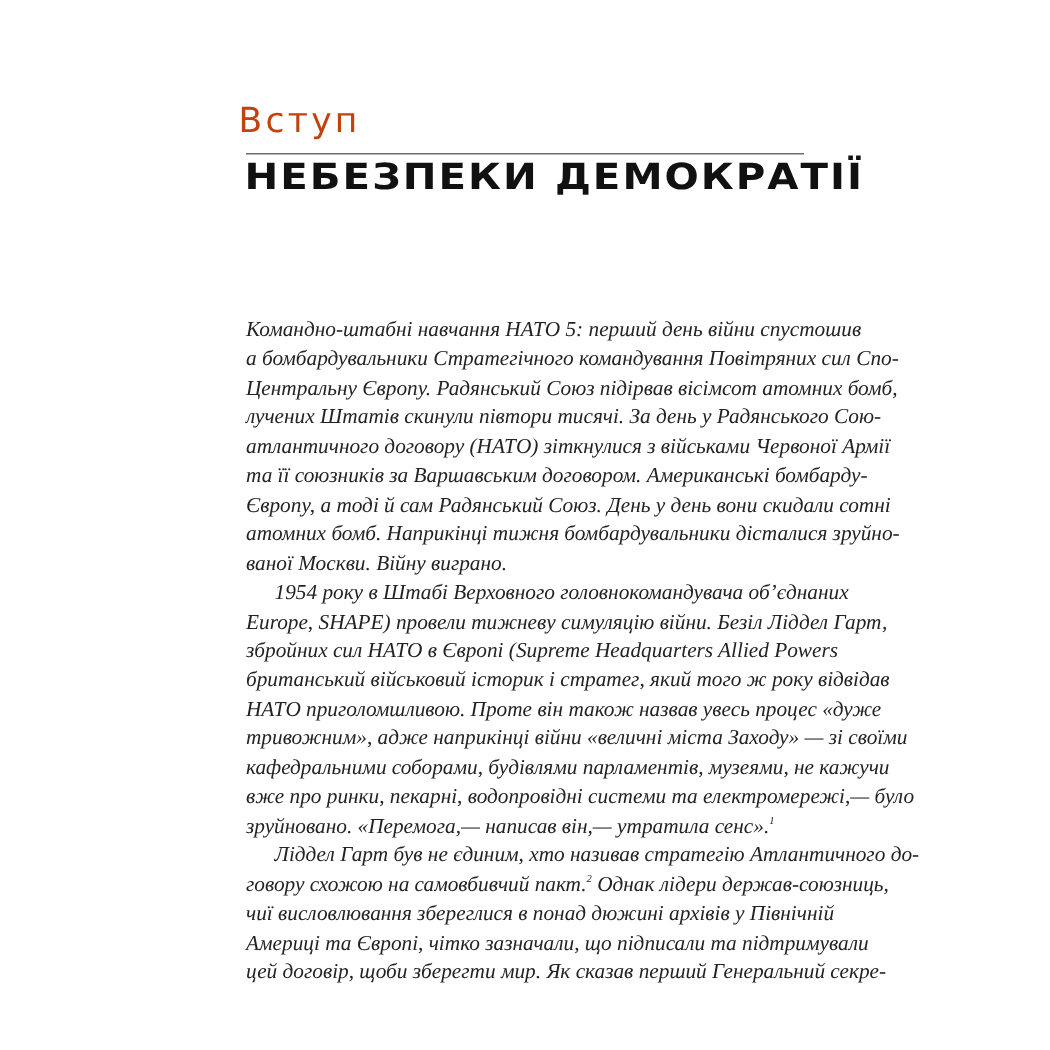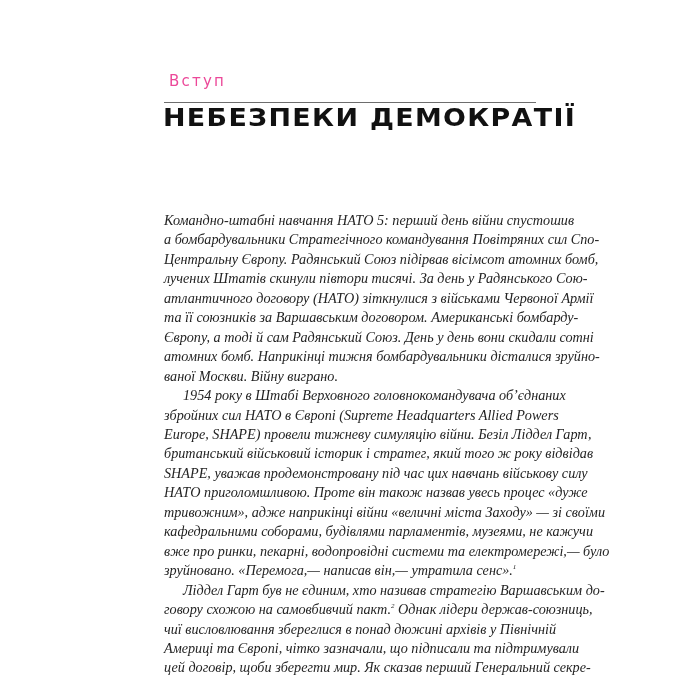--- a/index.html
+++ b/index.html
@@ -8,26 +8,26 @@
       background: #ffffff;
     }
     body {
       width: 700px;
       height: 700px;
       position: relative;
       overflow: hidden;
     }
     .chapter-label {
       position: absolute;
-      left: 169px;
+      left: 159px;
       top: 70px;
       font-family: "DejaVu Sans", sans-serif;
-      font-size: 15px;
+      font-size: 23px;
       letter-spacing: 2.2px;
-      color: #ec4899;
+      color: #c2410c;
       line-height: 22px;
     }
     .rule {
       position: absolute;
       left: 164px;
       top: 102px;
       width: 372px;
       height: 1px;
       background: #6d6d6d;
     }
@@ -93,33 +93,32 @@
     <span class="line">лучених Штатів скинули півтори тисячі. За день у Радянського Сою-</span>
     <span class="line">атлантичного договору (НАТО) зіткнулися з військами Червоної Армії</span>
     <span class="line">та її союзників за Варшавським договором. Американські бомбарду-</span>
     <span class="line">Європу, а тоді й сам Радянський Союз. День у день вони скидали сотні</span>
     <span class="line">атомних бомб. Наприкінці тижня бомбардувальники дісталися зруйно-</span>
     <span class="line last">ваної Москви. Війну виграно.</span>
   </div>
 
   <div>
     <span class="line first">1954 року в Штабі Верховного головнокомандувача об’єднаних</span>
+    <span class="line">Europe, SHAPE) провели тижневу симуляцію війни. Безіл Ліддел Гарт,</span>
     <span class="line">збройних сил НАТО в Європі (Supreme Headquarters Allied Powers</span>
-    <span class="line">Europe, SHAPE) провели тижневу симуляцію війни. Безіл Ліддел Гарт,</span>
     <span class="line">британський військовий історик і стратег, який того ж року відвідав</span>
-    <span class="line">SHAPE, уважав продемонстровану під час цих навчань військову силу</span>
     <span class="line">НАТО приголомшливою. Проте він також назвав увесь процес «дуже</span>
     <span class="line">тривожним», адже наприкінці війни «величні міста Заходу» — зі своїми</span>
     <span class="line">кафедральними соборами, будівлями парламентів, музеями, не кажучи</span>
     <span class="line">вже про ринки, пекарні, водопровідні системи та електромережі,— було</span>
     <span class="line last"><span>зруйновано. «Перемога,— написав він,— утратила сенс».</span><sup>1</sup></span>
   </div>
 
   <div>
-    <span class="line first">Ліддел Гарт був не єдиним, хто називав стратегію Варшавським до-</span>
+    <span class="line first">Ліддел Гарт був не єдиним, хто називав стратегію Атлантичного до-</span>
     <span class="line"><span>говору схожою на самовбивчий пакт.</span><sup>2</sup> <span>Однак лідери держав-союзниць,</span></span>
     <span class="line">чиї висловлювання збереглися в понад дюжині архівів у Північній</span>
     <span class="line">Америці та Європі, чітко зазначали, що підписали та підтримували</span>
     <span class="line">цей договір, щоби зберегти мир. Як сказав перший Генеральний секре-</span>
 
   </div>
 
 </div>
 
 </body></html>

